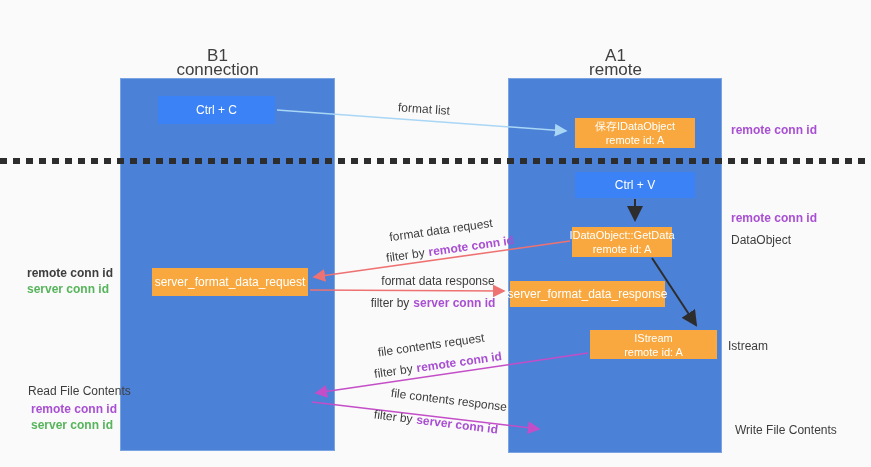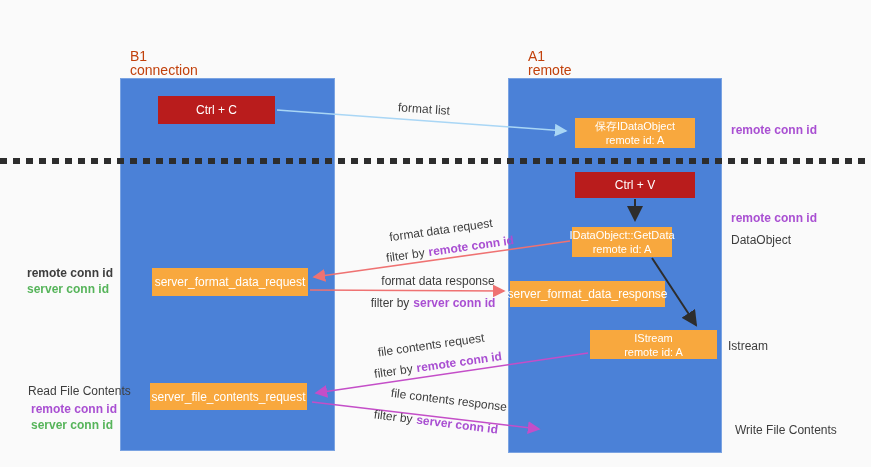--- a/index.html
+++ b/index.html
@@ -19,24 +19,24 @@
     text-align: center;
     font-size: 15px;
     line-height: 20px;
     color: #3a3a3a;
     z-index: 5;
   }
   .col-header {
     position: absolute;
     top: 49px;
     width: 175px;
-    text-align: left;
-    font-size: 14px;
+    text-align: center;
+    font-size: 17px;
     line-height: 14px;
-    color: #c2410c;
+    color: #404040;
     z-index: 5;
   }
   .column {
     position: absolute;
     background: #4b81d7;
     border: 1px solid #7aa3e2;
     z-index: 1;
   }
   #col-left  { left: 120px; top: 78px; width: 215px; height: 373px; }
   #col-right { left: 508px; top: 78px; width: 214px; height: 375px; }
@@ -50,21 +50,21 @@
   .node {
     position: absolute;
     display: flex;
     flex-direction: column;
     align-items: center;
     justify-content: center;
     color: #ffffff;
     text-align: center;
     z-index: 3;
   }
-  .node.green  { background: #b91c1c; }
+  .node.green  { background: #3b82f6; }
   .node.orange { background: #f8a83e; }
   .node .l1 { font-size: 12px; }
   .node.two-line .l1, .node.two-line .l2 { font-size: 11px; line-height: 14px; }
   #node-ctrl-c  { left: 158px; top: 96px;  width: 117px; height: 28px; }
   #node-save    { left: 575px; top: 118px; width: 120px; height: 30px; }
   #node-ctrl-v  { left: 575px; top: 172px; width: 120px; height: 26px; }
   #node-getdata { left: 572px; top: 227px; width: 100px; height: 30px; }
   #node-format-request  { left: 152px; top: 268px; width: 156px; height: 28px; }
   #node-format-response { left: 510px; top: 281px; width: 155px; height: 26px; }
   #node-istream         { left: 590px; top: 330px; width: 127px; height: 29px; }
@@ -149,23 +149,20 @@
   <div id="node-format-request" class="node orange">
     <span class="l1">server_format_data_request</span>
   </div>
   <div id="node-format-response" class="node orange">
     <span class="l1">server_format_data_response</span>
   </div>
   <div id="node-istream" class="node orange two-line">
     <span class="l1">IStream</span>
     <span class="l2">remote id: A</span>
   </div>
-  <div id="node-file-request" class="node orange">
-    <span class="l1">server_file_contents_request</span>
-  </div>
 
   <svg id="arrow-layer" viewBox="0 0 871 467">
     <defs>
       <marker id="m-lblue" markerWidth="9" markerHeight="8" refX="7" refY="4" orient="auto">
         <path d="M0,0 L8,4 L0,8 Z" fill="#a9d6f5"></path>
       </marker>
       <marker id="m-black" markerWidth="9" markerHeight="8" refX="7" refY="4" orient="auto">
         <path d="M0,0 L8,4 L0,8 Z" fill="#2d2d2d"></path>
       </marker>
       <marker id="m-salmon" markerWidth="9" markerHeight="8" refX="7" refY="4" orient="auto">

